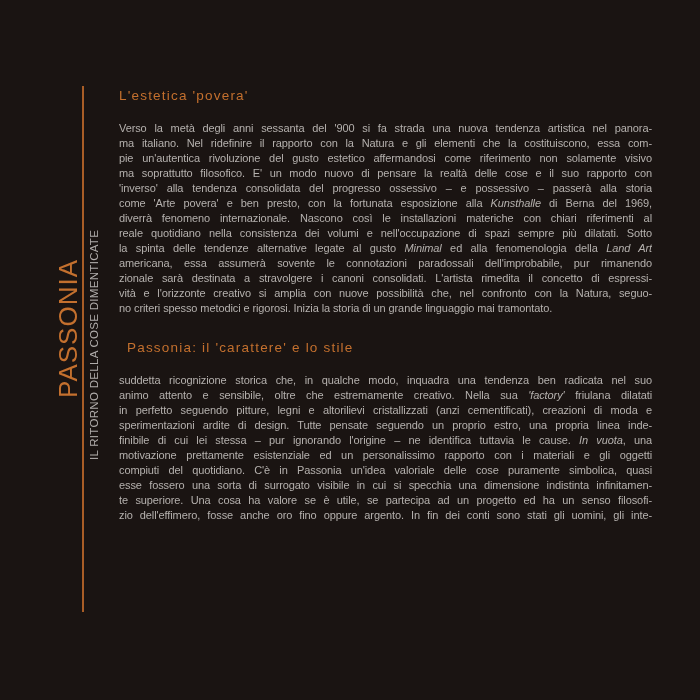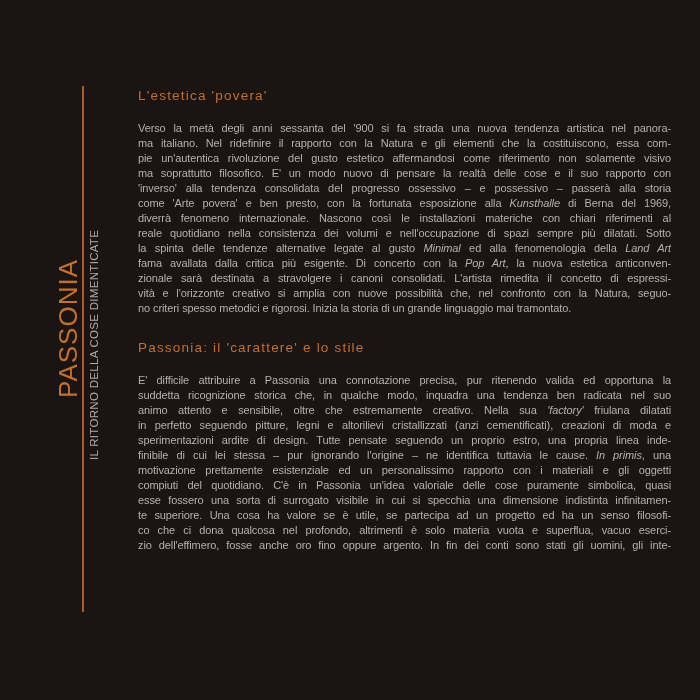--- a/index.html
+++ b/index.html
@@ -46,34 +46,35 @@
     writing-mode: vertical-rl;
     transform: rotate(180deg);
     font-size: 11.5px;
     font-weight: 300;
     letter-spacing: 0.3px;
     color: var(--subtitle, #b0acaa);
     white-space: nowrap;
   }
   .content {
     position: absolute;
-    left: 138px;
+    left: 119px;
     top: 88px;
     width: 533px;
   }
   .heading {
     margin: 0;
     font-size: 13.5px;
     font-weight: 400;
     line-height: 15px;
     letter-spacing: 1.2px;
     color: var(--accent, #c4702e);
   }
   .heading.h2b {
     margin-top: 24px;
+    margin-left: 8px;
   }
   .para {
     margin-top: 18px;
     color: var(--body, #b5b1ae);
   }
   .line {
     font-size: 11px;
     line-height: 15px;
     font-weight: 400;
     letter-spacing: -0.1px;
@@ -103,37 +104,35 @@
       <div class="para">
           <div class="line"><span>Verso la metà degli anni sessanta del '900 si fa strada una nuova tendenza artistica nel panora-</span></div>
           <div class="line"><span>ma italiano. Nel ridefinire il rapporto con la Natura e gli elementi che la costituiscono, essa com-</span></div>
           <div class="line"><span>pie un'autentica rivoluzione del gusto estetico affermandosi come riferimento non solamente visivo</span></div>
           <div class="line"><span>ma soprattutto filosofico. E' un modo nuovo di pensare la realtà delle cose e il suo rapporto con</span></div>
           <div class="line"><span>'inverso' alla tendenza consolidata del progresso ossessivo – e possessivo – passerà alla storia</span></div>
           <div class="line"><span>come 'Arte povera' e ben presto, con la fortunata esposizione alla </span><em>Kunsthalle</em><span> di Berna del 1969,</span></div>
           <div class="line"><span>diverrà fenomeno internazionale. Nascono così le installazioni materiche con chiari riferimenti al</span></div>
           <div class="line"><span>reale quotidiano nella consistenza dei volumi e nell'occupazione di spazi sempre più dilatati. Sotto</span></div>
           <div class="line"><span>la spinta delle tendenze alternative legate al gusto </span><em>Minimal</em><span> ed alla fenomenologia della </span><em>Land Art</em></div>
-          <div class="line"><span>fama avallata dalla critica più esigente. Di concerto con la </span><em>Pop Art</em><span>, la nuova estetica anticonven-</span></div>
+          <div class="line"><span>americana, essa assumerà sovente le connotazioni paradossali dell'improbabile, pur rimanendo</span></div>
           <div class="line"><span>zionale sarà destinata a stravolgere i canoni consolidati. L'artista rimedita il concetto di espressi-</span></div>
           <div class="line"><span>vità e l'orizzonte creativo si amplia con nuove possibilità che, nel confronto con la Natura, seguo-</span></div>
           <div class="line last"><span>no criteri spesso metodici e rigorosi. Inizia la storia di un grande linguaggio mai tramontato.</span></div>
         </div>
     </section>
     <section>
       <h2 class="heading h2b">Passonia: il 'carattere' e lo stile</h2>
       <div class="para">
-          <div class="line"><span>E' difficile attribuire a Passonia una connotazione precisa, pur ritenendo valida ed opportuna la</span></div>
           <div class="line"><span>suddetta ricognizione storica che, in qualche modo, inquadra una tendenza ben radicata nel suo</span></div>
           <div class="line"><span>animo attento e sensibile, oltre che estremamente creativo. Nella sua </span><em>'factory'</em><span> friulana dilatati</span></div>
           <div class="line"><span>in perfetto seguendo pitture, legni e altorilievi cristallizzati (anzi cementificati), creazioni di moda e</span></div>
           <div class="line"><span>sperimentazioni ardite di design. Tutte pensate seguendo un proprio estro, una propria linea inde-</span></div>
-          <div class="line"><span>finibile di cui lei stessa – pur ignorando l'origine – ne identifica tuttavia le cause. </span><em>In primis</em><span>, una</span></div>
+          <div class="line"><span>finibile di cui lei stessa – pur ignorando l'origine – ne identifica tuttavia le cause. </span><em>In vuota</em><span>, una</span></div>
           <div class="line"><span>motivazione prettamente esistenziale ed un personalissimo rapporto con i materiali e gli oggetti</span></div>
           <div class="line"><span>compiuti del quotidiano. C'è in Passonia un'idea valoriale delle cose puramente simbolica, quasi</span></div>
           <div class="line"><span>esse fossero una sorta di surrogato visibile in cui si specchia una dimensione indistinta infinitamen-</span></div>
           <div class="line"><span>te superiore. Una cosa ha valore se è utile, se partecipa ad un progetto ed ha un senso filosofi-</span></div>
-          <div class="line"><span>co che ci dona qualcosa nel profondo, altrimenti è solo materia vuota e superflua, vacuo eserci-</span></div>
           <div class="line"><span>zio dell'effimero, fosse anche oro fino oppure argento. In fin dei conti sono stati gli uomini, gli inte-</span></div>
         </div>
     </section>
   </div>
 </div>
 
 </body></html>

